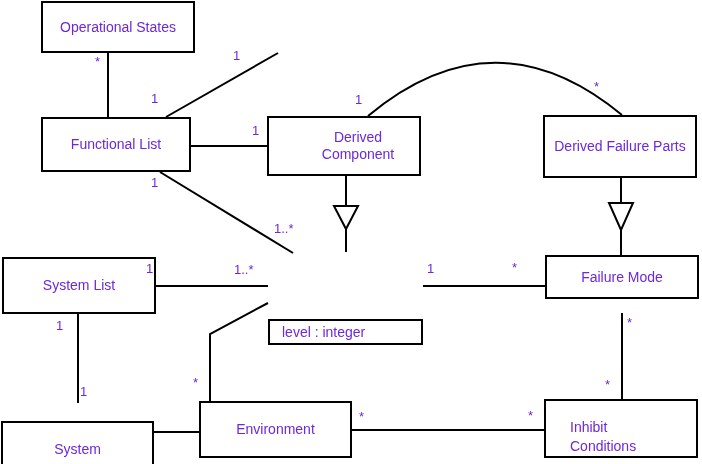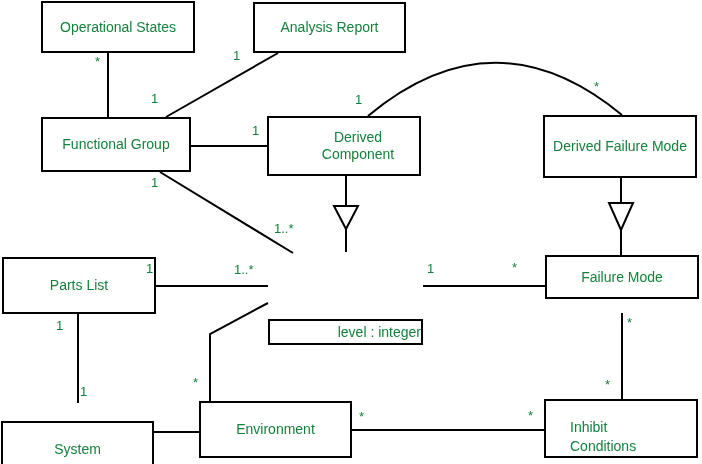--- a/index.html
+++ b/index.html
@@ -2,42 +2,42 @@
 <html><head>
 <meta charset="utf-8">
 <style>
   html, body { margin: 0; padding: 0; background: #fff; }
   #canvas {
     position: relative;
     width: 702px;
     height: 464px;
     background: #ffffff;
     font-family: "Liberation Sans", "DejaVu Sans", sans-serif;
-    color: #15803d;
+    color: #6d28d9;
     overflow: hidden;
   }
   #edges {
     position: absolute;
     left: 0; top: 0;
     width: 702px; height: 464px;
   }
   .node {
     position: absolute;
     box-sizing: border-box;
     background: #ffffff;
     border: 2px solid #000;
     display: flex;
     align-items: center;
     justify-content: center;
     font-size: 14px;
     text-align: center;
     line-height: 17px;
   }
   .node.attr-compartment {
-    justify-content: flex-end;
+    justify-content: flex-start;
     text-align: left;
     padding-left: 12px;
   }
   .node.top-left {
     align-items: flex-start;
     justify-content: flex-start;
     text-align: left;
     padding: 17px 0 0 24px;
   }
   .node.top-left .wrap-narrow {
@@ -76,38 +76,35 @@
     <line x1="154" y1="432" x2="199" y2="432"></line>
     <polyline points="268,303 210,334 210,401"></polyline>
     <line x1="352" y1="430" x2="544" y2="430"></line>
     <line x1="622" y1="313" x2="622" y2="399"></line>
   </svg>
 
   <div class="node" style="left:41px; top:1px; width:154px; height:52px;">
     <span>Operational States</span>
   </div>
 
-  <div class="node" style="left:253px; top:2px; width:153px; height:51px;">
-    <span>Analysis Report</span>
-  </div>
 
   <div class="node" style="left:41px; top:117px; width:150px; height:55px;">
-    <span>Functional Group</span>
+    <span>Functional List</span>
   </div>
 
   <div class="node" style="left:267px; top:116px; width:154px; height:60px;padding-left:28px;">
     <span>Derived Component</span>
   </div>
 
   <div class="node" style="left:543px; top:115px; width:154px; height:63px;">
-    <span>Derived Failure Mode</span>
+    <span>Derived Failure Parts</span>
   </div>
 
   <div class="node" style="left:2px; top:257px; width:154px; height:57px;">
-    <span>Parts List</span>
+    <span>System List</span>
   </div>
 
   <div class="node attr-compartment" style="left:268px; top:319px; width:155px; height:26px;">
     <span>level : integer</span>
   </div>
 
   <div class="node" style="left:545px; top:255px; width:154px; height:44px;">
     <span>Failure Mode</span>
   </div>
 

